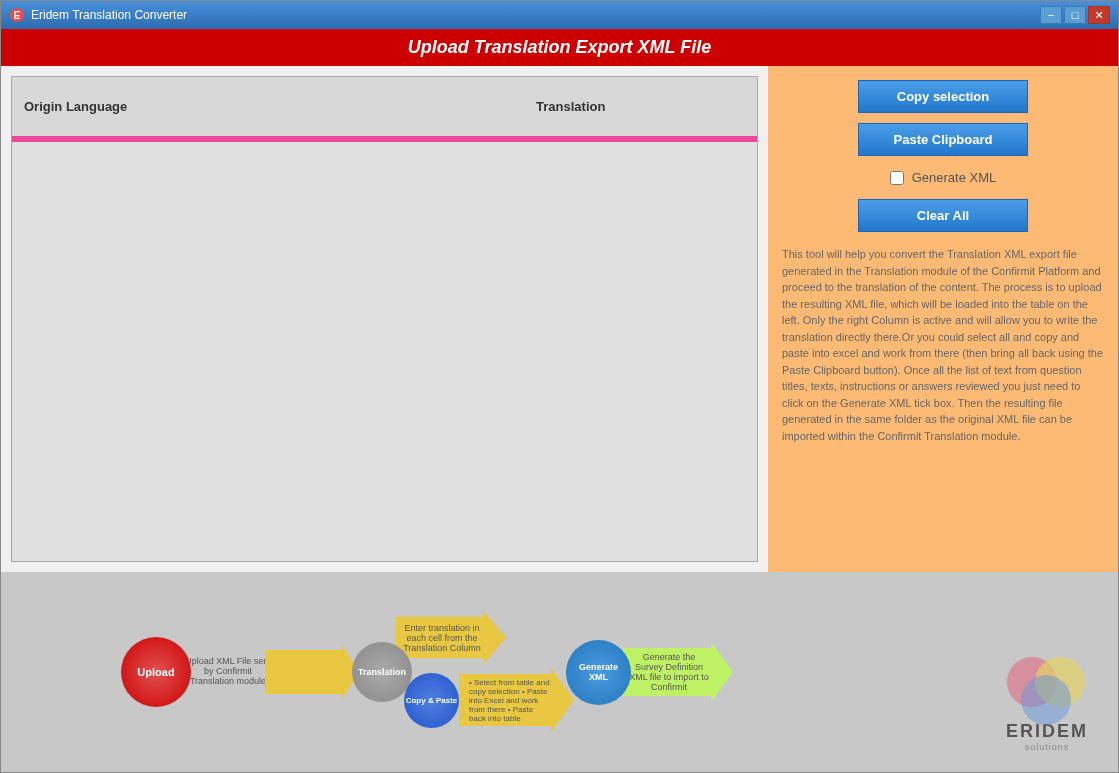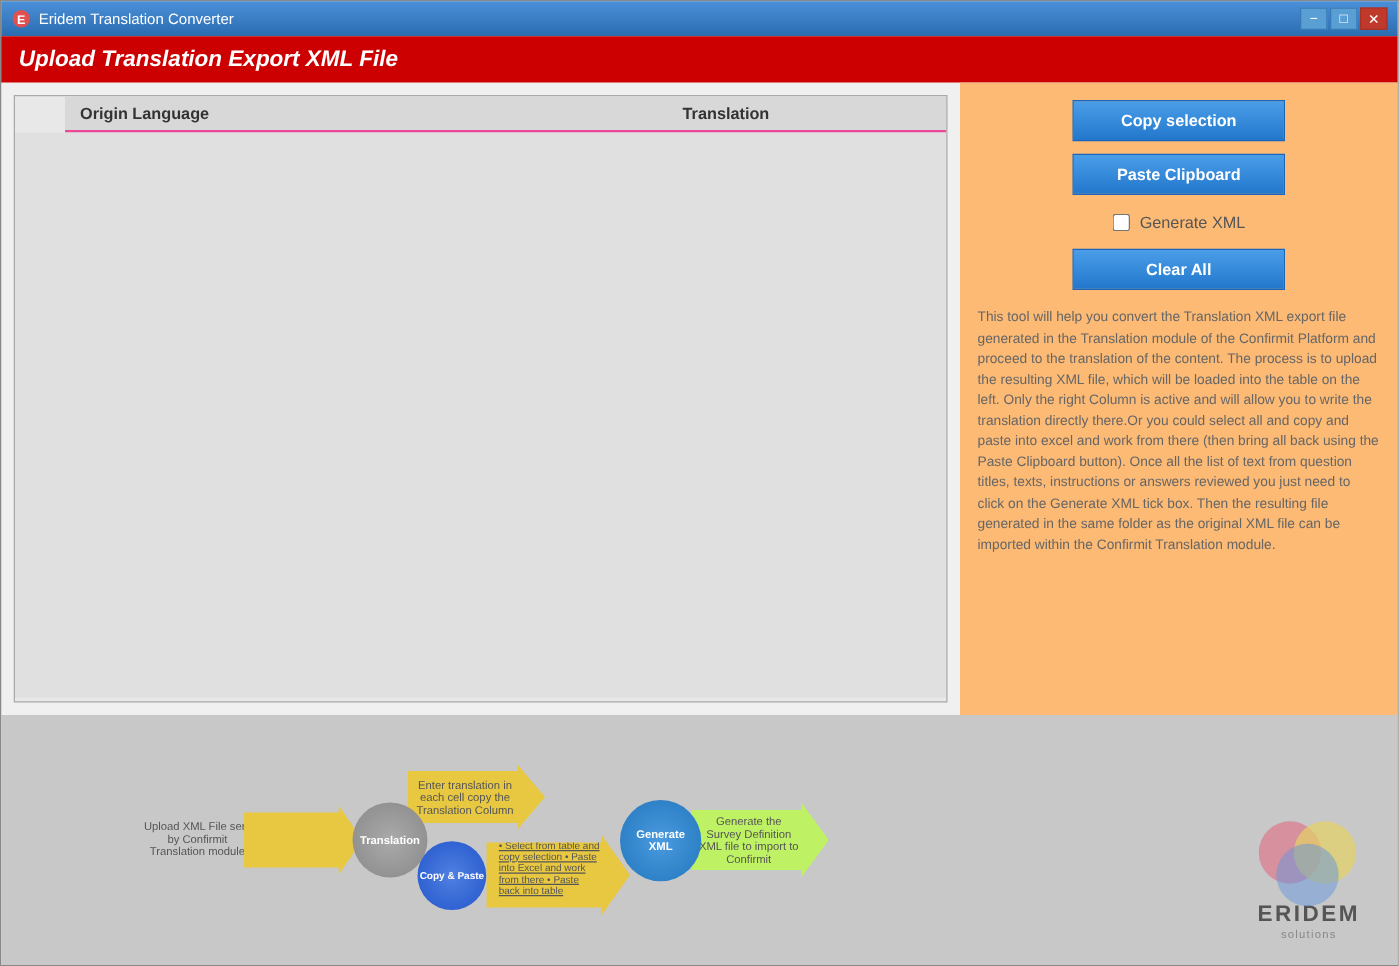--- a/index.html
+++ b/index.html
@@ -59,20 +59,21 @@
     .header-bar {
       background: #cc0000;
       padding: 8px 14px;
       flex-shrink: 0;
     }
     .header-bar h1 {
       color: #ffffff;
       font-size: 18px;
       font-weight: bold;
       font-style: italic;
+      text-align: center;
     }
     .main-content {
       display: flex;
       flex: 1;
       overflow: hidden;
     }
     .left-panel {
       flex: 1;
       padding: 10px;
       display: flex;
@@ -80,23 +81,22 @@
     }
     .table-container {
       flex: 1;
       border: 1px solid #aaa;
       background: #e8e8e8;
       overflow: hidden;
     }
     .table-header {
       display: flex;
       background: #d8d8d8;
-      border-bottom: 2px solid #ec4899;
-      padding: 6px 4px;
-      margin-left: 40px;
+      border-bottom: 6px solid #ec4899;
+      padding: 22px 4px;
     }
     .col-origin {
       flex: 1;
       font-weight: bold;
       color: #333;
       padding-left: 8px;
     }
     .col-translation {
       flex: 1;
       font-weight: bold;
@@ -210,29 +210,28 @@
       font-weight: bold;
       z-index: 2;
       position: relative;
     }
     .arrow-yellow-2 {
       width: 130px;
       height: 80px;
       background: #e8c840;
       clip-path: polygon(0 10%, 80% 10%, 80% 0%, 100% 50%, 80% 100%, 80% 90%, 0 90%);
       display: flex;
-      align-items: flex-start;
+      align-items: center;
       justify-content: center;
       font-size: 9px;
       color: #555;
       text-align: center;
       padding: 4px 14px 4px 6px;
       position: relative;
       margin-left: -8px;
-      text-decoration: underline;
     }
     .arrow-yellow-top {
       width: 120px;
       height: 60px;
       background: #e8c840;
       clip-path: polygon(0 10%, 80% 10%, 80% 0%, 100% 50%, 80% 100%, 80% 90%, 0 90%);
       display: flex;
       align-items: center;
       justify-content: center;
       font-size: 9px;
@@ -372,39 +371,42 @@
       </div>
       <button class="action-btn">Clear All</button>
       <p class="description-text">This tool will help you convert the Translation XML export file generated in the Translation module of the Confirmit Platform and proceed to the translation of the content.                The process is to upload the resulting XML file, which will be loaded into the table on the left. Only the right Column is active and will allow you to write the translation directly there.Or you could select all and copy and paste into excel and work from there (then bring all back using the Paste Clipboard button). Once all the list of text from question titles, texts, instructions or answers reviewed you just need to click on the Generate XML tick box. Then the resulting file generated in the same folder as the original XML file can be imported within the Confirmit Translation module.</p>
     </div>
   </div>
 
   <div class="bottom-area">
 
     <div class="flow-diagram">
 
+      <div class="circle-upload">
+        <span>Upload</span>
+      </div>
 
       <div style="display:flex; flex-direction:row; align-items:center; margin-left:-8px;">
         <div style="font-size:9px; color:#555; text-align:center; width:90px; margin-bottom:2px;">Upload XML File sent by Confirmit Translation module</div>
         <div class="arrow-yellow" style="width:95px; height:55px;"></div>
       </div>
 
       <div style="display:flex; flex-direction:column; align-items:center; z-index:3; margin-left:-8px;">
         <div class="circle-blue" style="background: radial-gradient(circle, #aaaaaa, #888888);">
           <span>Translation</span>
         </div>
       </div>
 
       <div style="display:flex; flex-direction:column; margin-left:-8px;">
         <div style="display:flex; align-items:center;">
           <div style="display:flex; flex-direction:column;">
 
             <div style="display:flex; align-items:center; margin-bottom:2px;">
               <div class="arrow-yellow-top" style="width:110px; height:52px;">
-                <span style="font-size:9px; color:#555; text-align:center; padding:0 10px 0 2px;">Enter translation in each cell copy the Translation Column</span>
+                <span style="font-size:9px; color:#555; text-align:center; padding:0 10px 0 2px;">Enter translation in each cell from the Translation Column</span>
               </div>
             </div>
 
             <div style="display:flex; align-items:center; margin-top:2px;">
               <div class="circle-blue" style="width:55px; height:55px; z-index:3;">
                 <span style="font-size:8px; ">Copy &amp; Paste</span>
               </div>
               <div class="arrow-yellow-2" style="width:115px; height:65px; margin-left:0;">
                 <span style="font-size:8px; color:#555; padding: 0 10px 0 4px; text-align:left;">• Select from table and copy selection • Paste into Excel and work from there • Paste back into table</span>
               </div>

